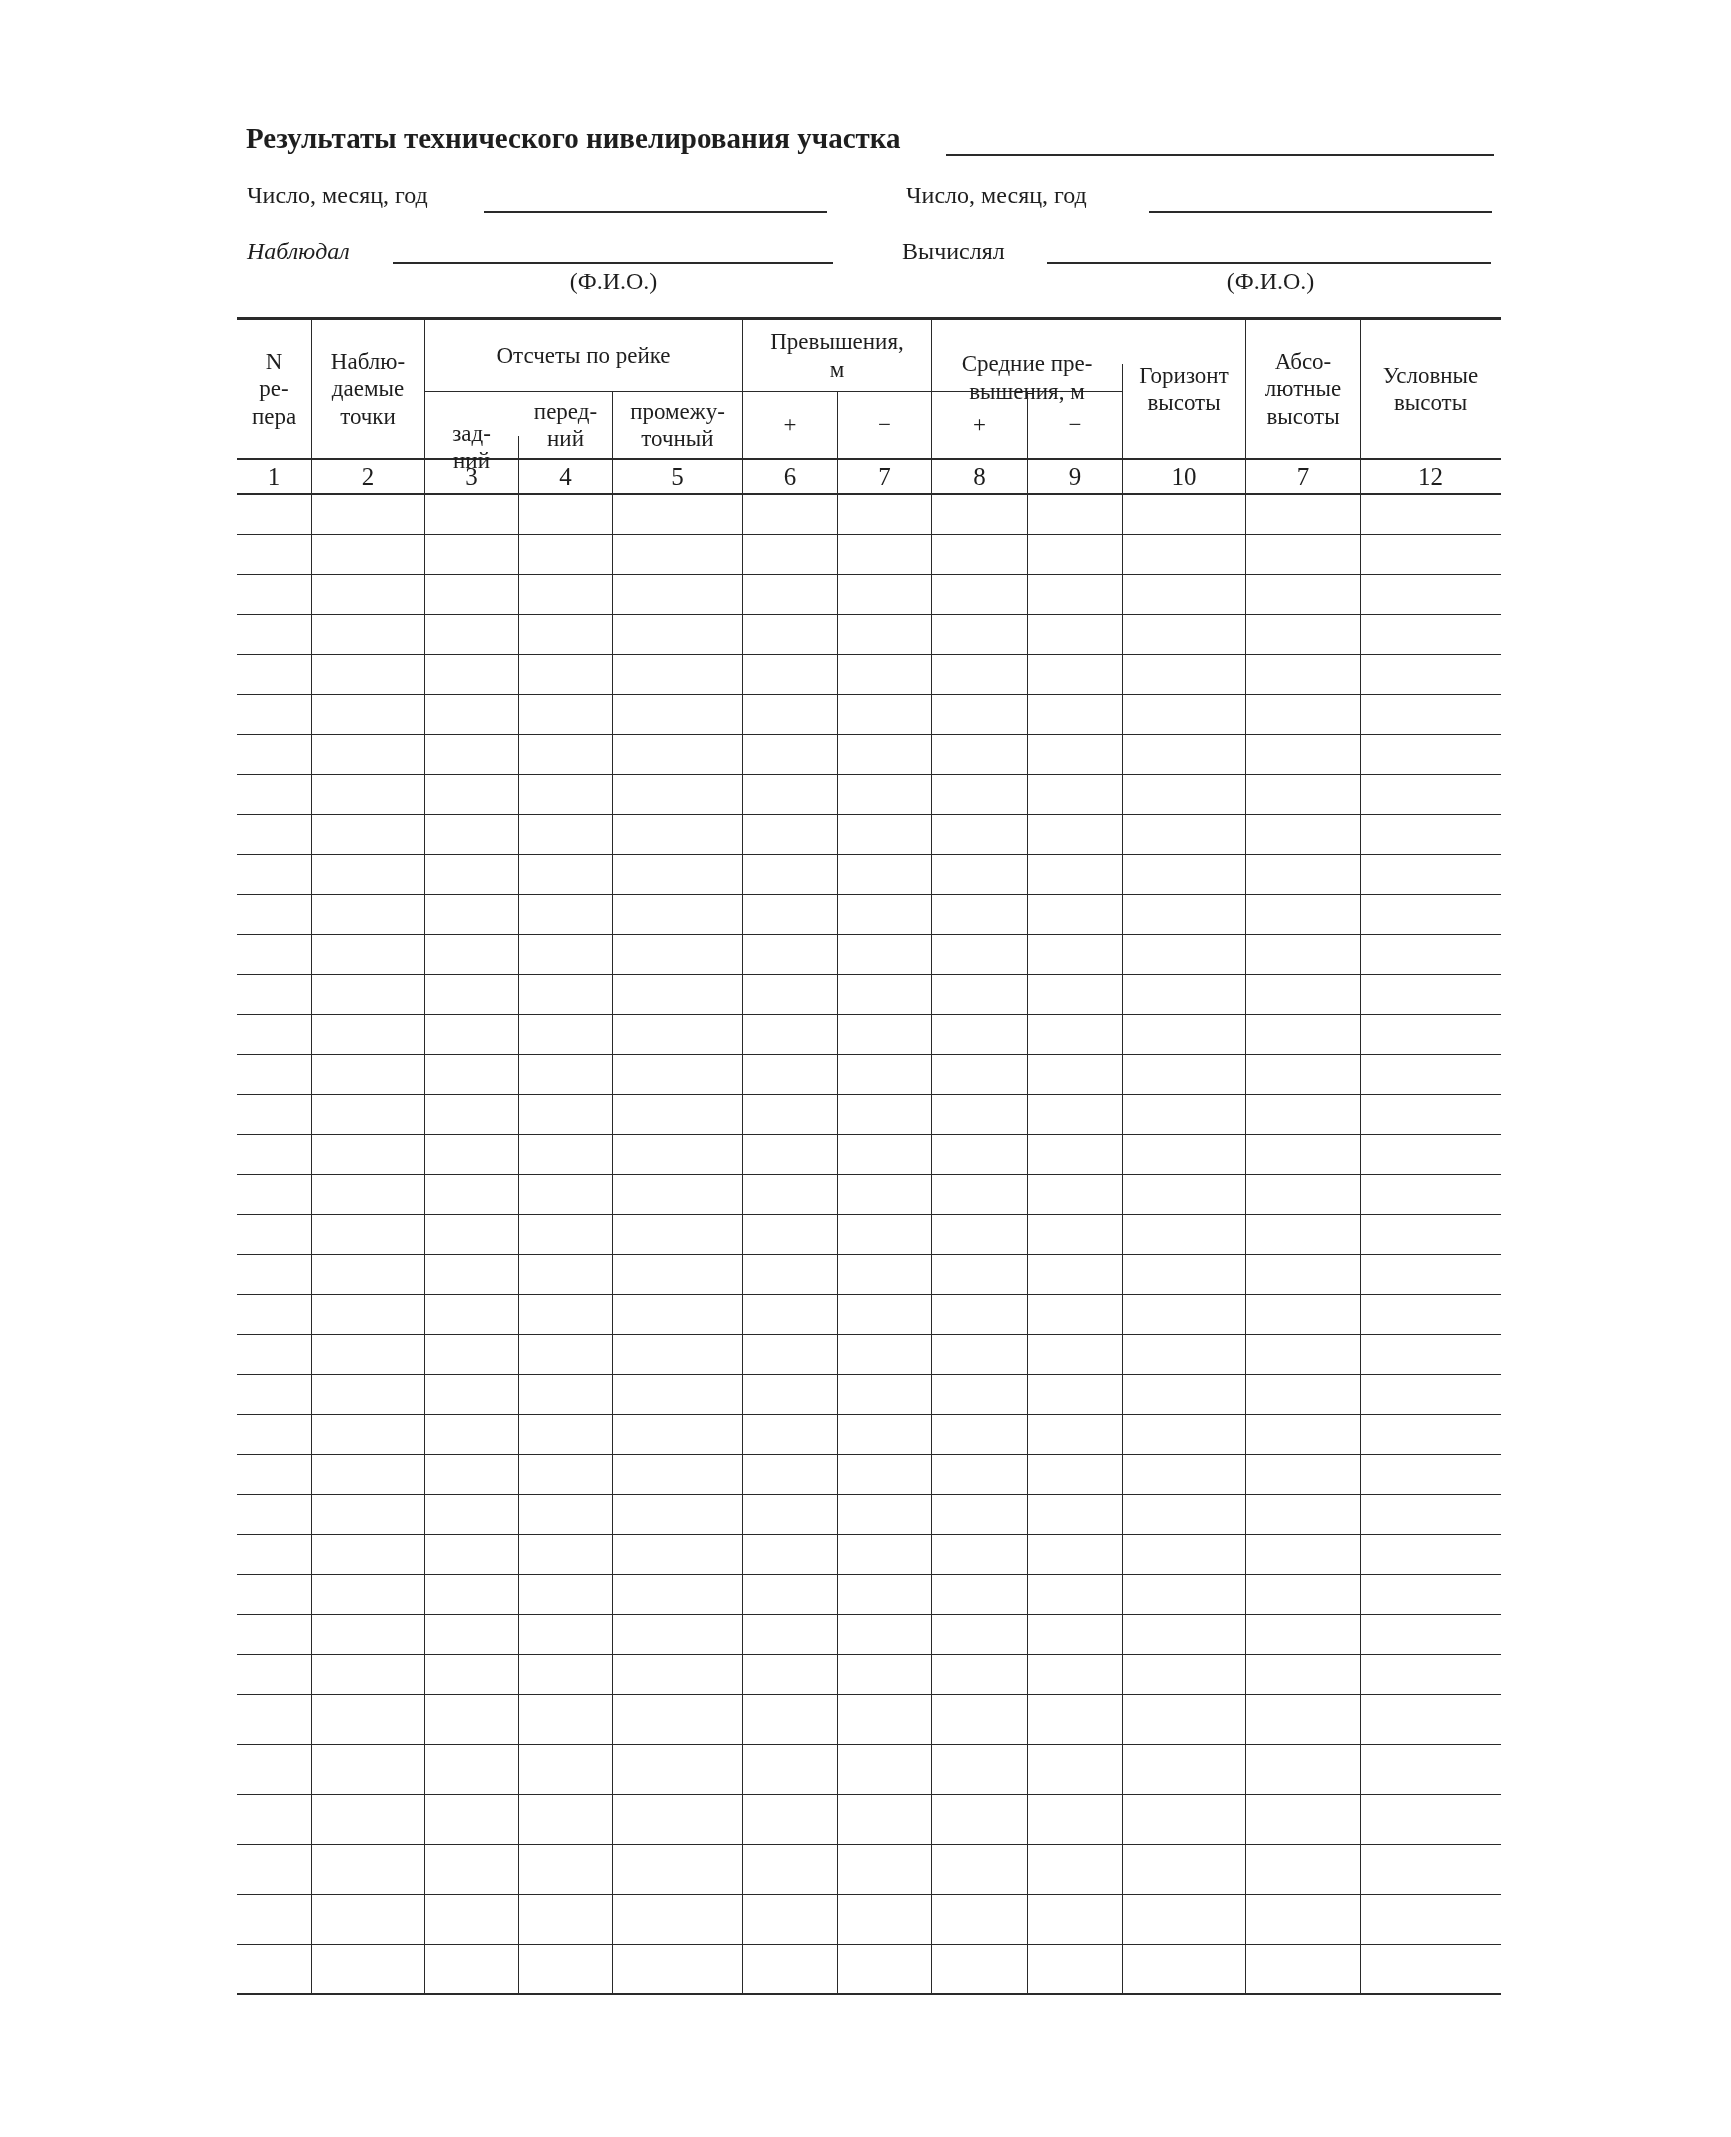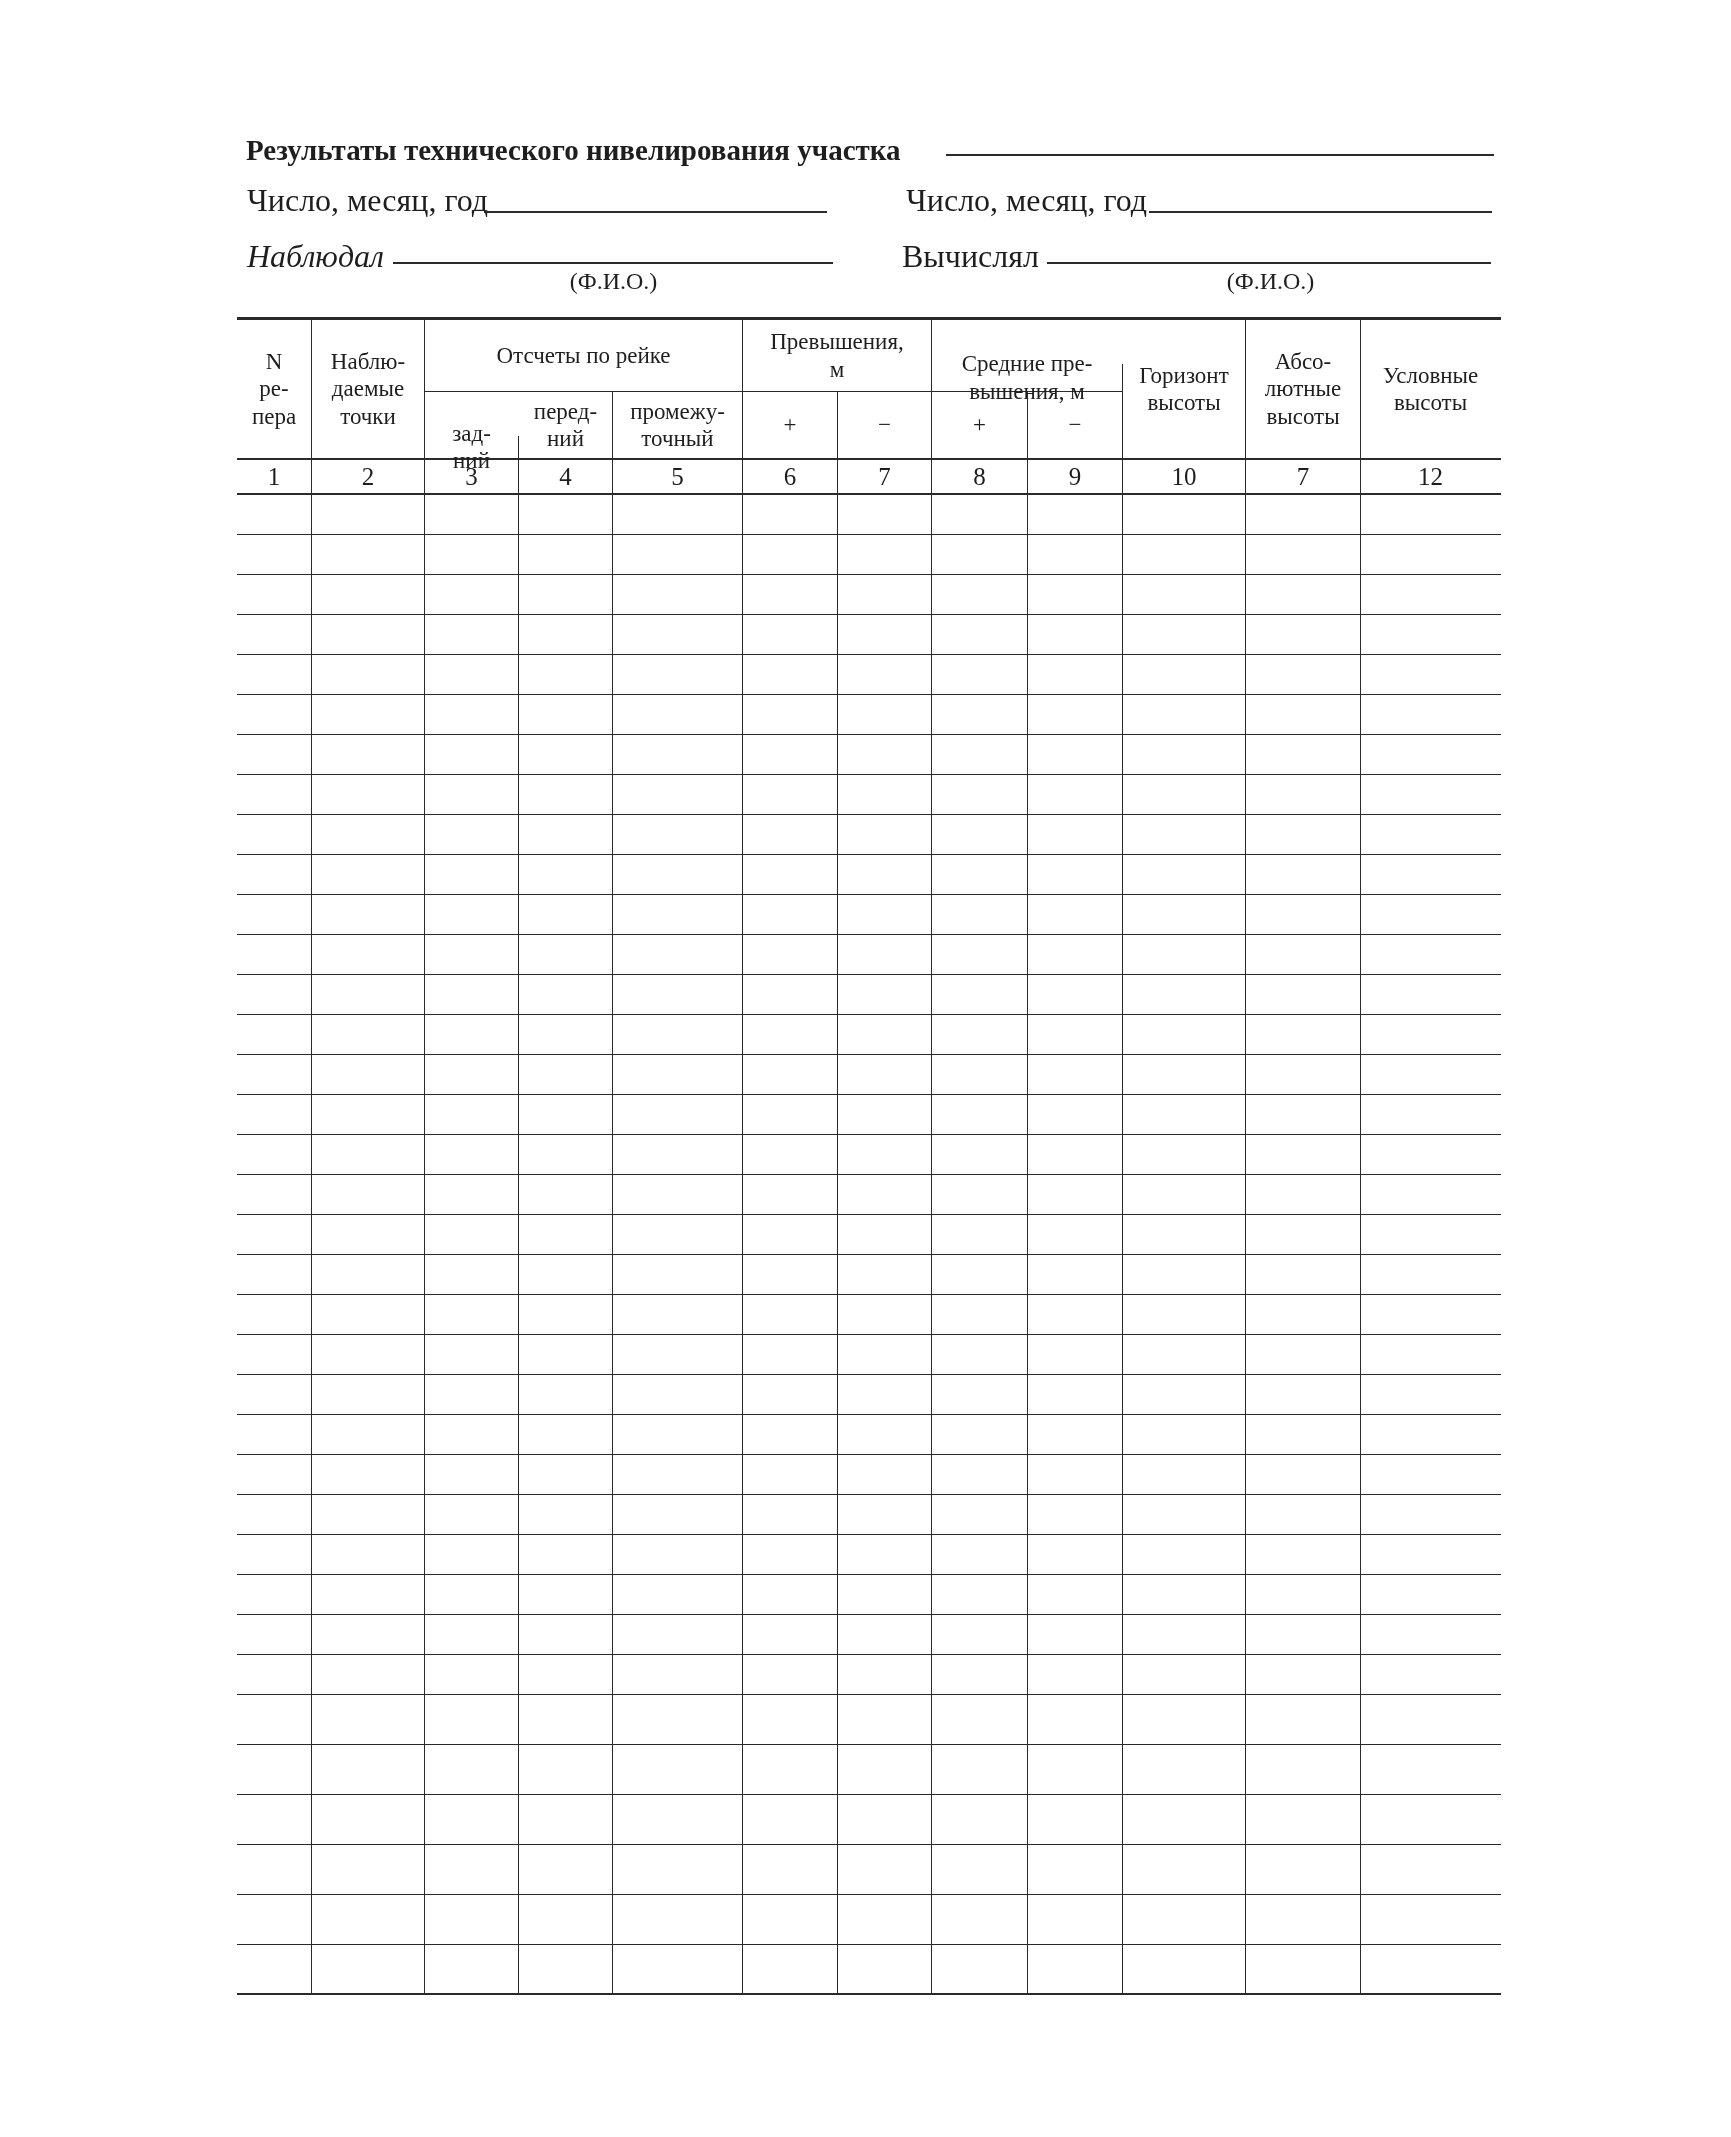--- a/index.html
+++ b/index.html
@@ -7,24 +7,24 @@
     position:relative;
     width:1732px;height:2137px;
     background:#ffffff;
     font-family:"Liberation Serif","DejaVu Serif",serif;
     color:#1e1e1e;
     overflow:hidden;
   }
   
   .title{
     position:absolute;left:246px;top:122px;
-    font-size:29px;font-weight:bold;white-space:nowrap;margin-top:12px;
+    font-size:29px;font-weight:bold;white-space:nowrap;
   }
   .rule{position:absolute;height:1.8px;background:#2a2a2a;}
-  .lbl{position:absolute;font-size:32px;white-space:nowrap;}
+  .lbl{position:absolute;font-size:24px;white-space:nowrap;}
   .fio{position:absolute;font-size:24px;text-align:center;}
   
   .table-wrap{position:absolute;left:237px;top:317px;width:1264px;}
   .cols{
     display:grid;
     grid-template-columns:75px 113px 94px 94px 130px 95px 94px 96px 95px 123px 115px 139px;
   }
   .thead{
     border-top:3.7px solid #2a2a2a;
     grid-template-rows:72px 66px;

